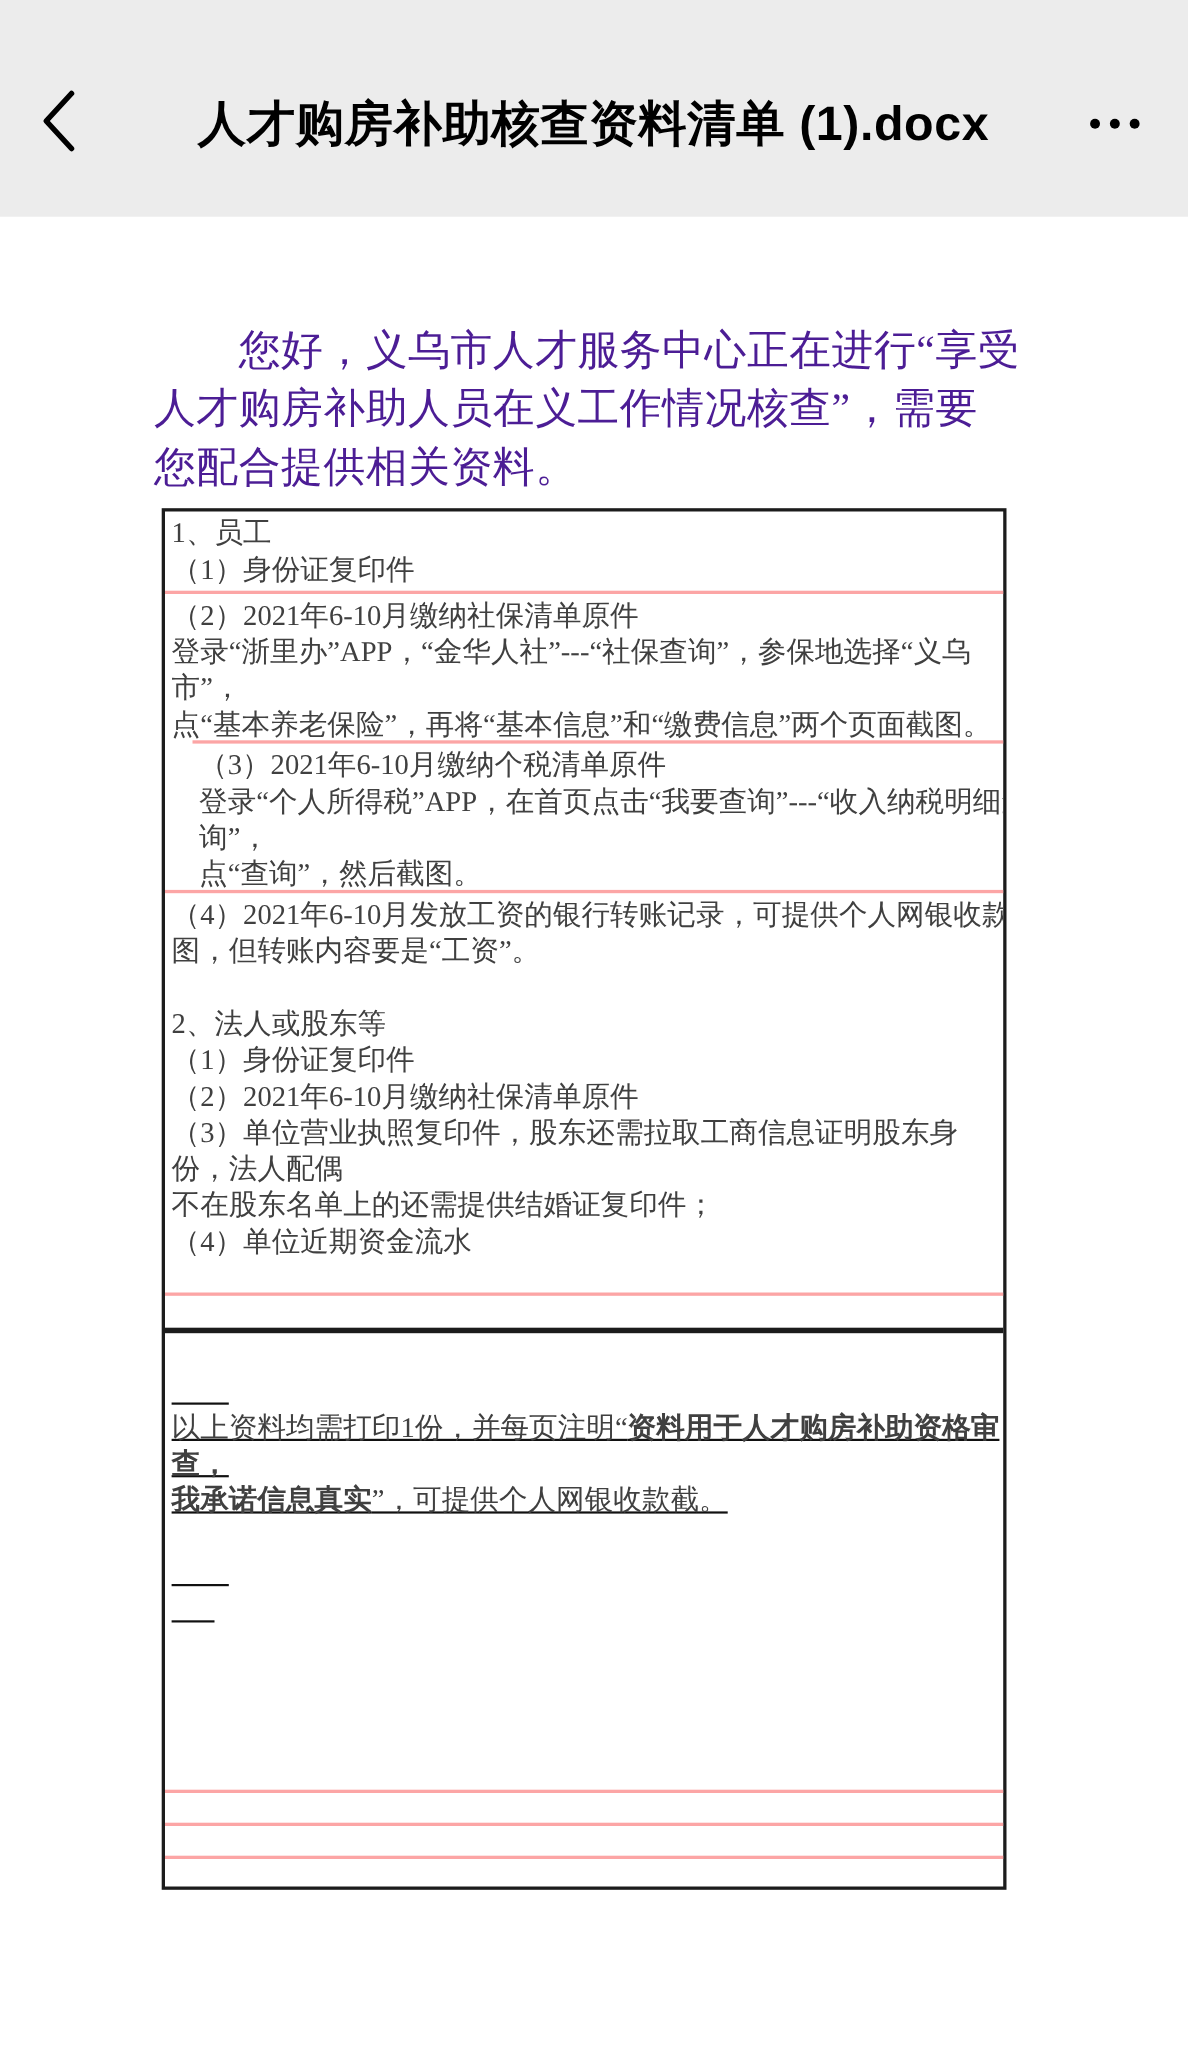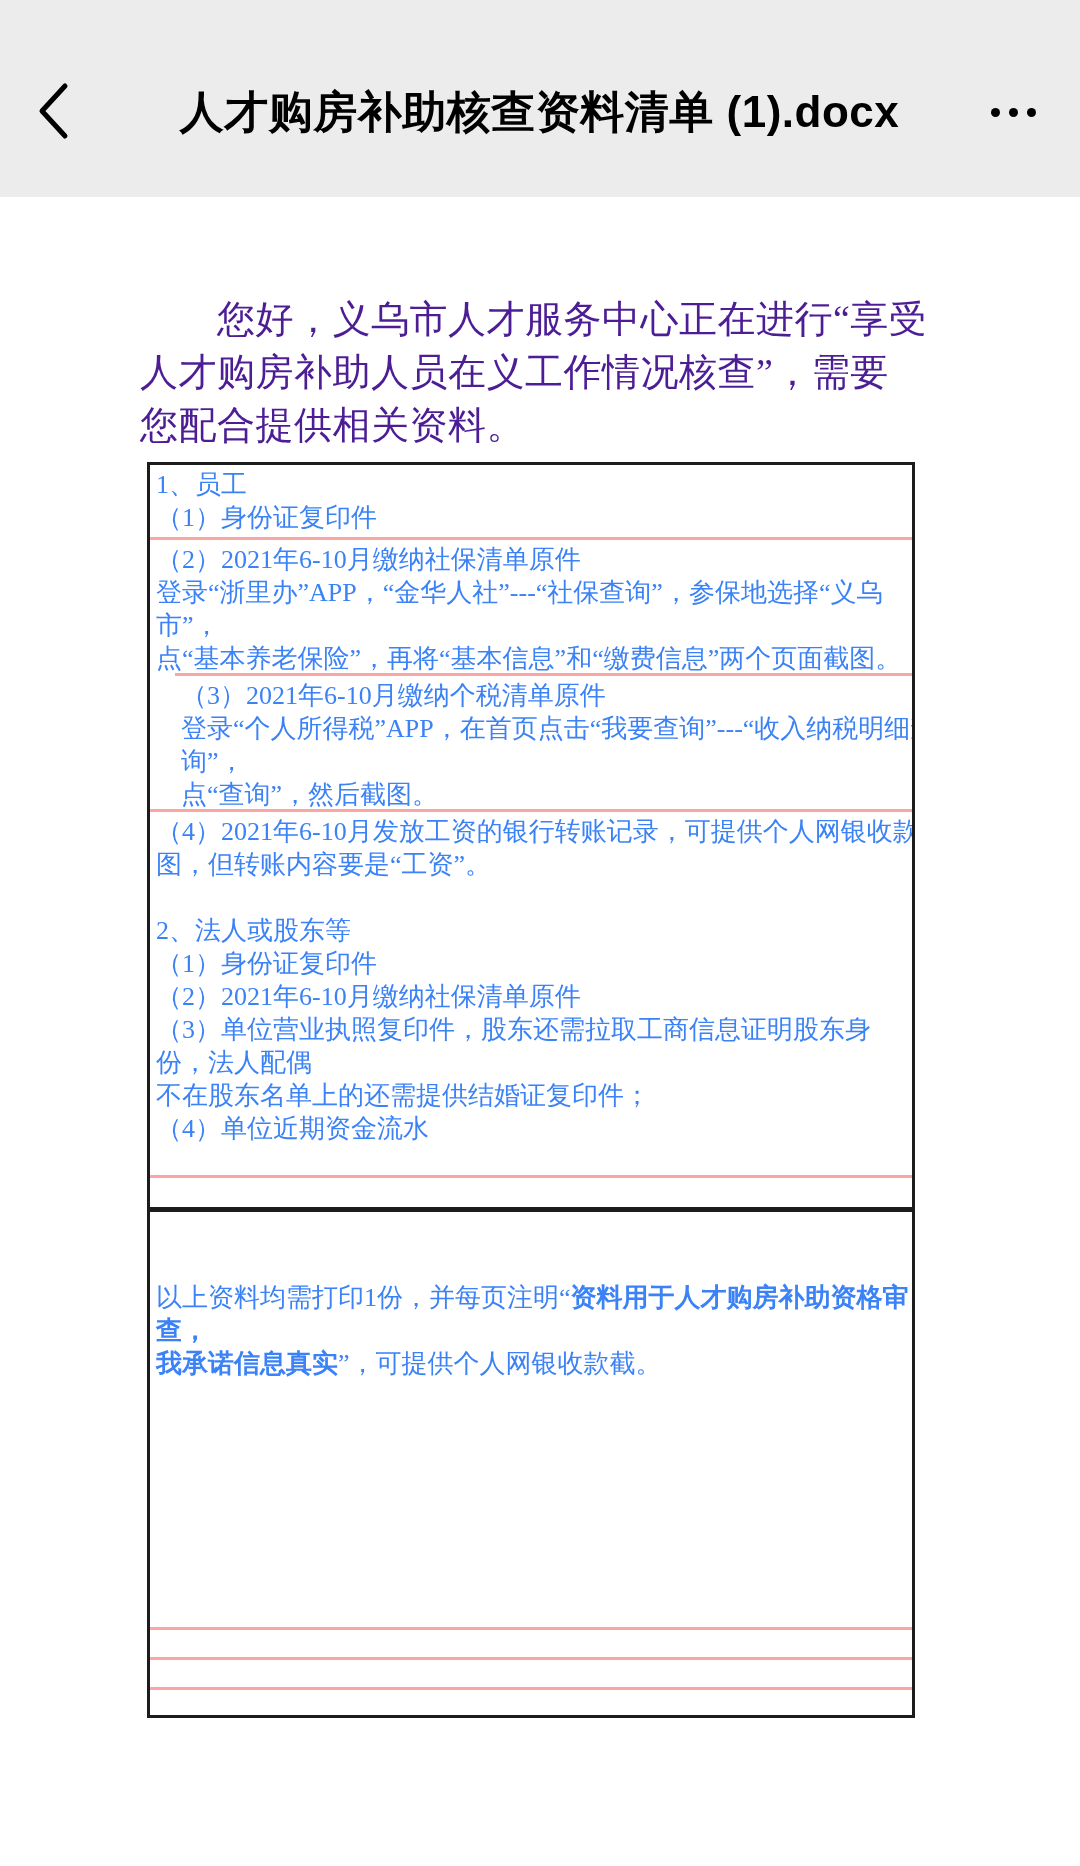--- a/index.html
+++ b/index.html
@@ -33,29 +33,29 @@
 
   .sheet {
     margin-left: 147px; width: 768px;
     border: 3px solid #1c1c1c;
   }
   .trow { border-top: 3px solid #fca5a5; overflow: hidden; }
   .trow:first-child { border-top: none; }
   .trow.thick-top { border-top: 5px solid #1c1c1c; }
   .cell {
     padding: 3px 8px 0 6px;
-    font-size: 26px; line-height: 33px; color: #3b82f6;
+    font-size: 26px; line-height: 33px; color: #404040;
     white-space: pre; overflow: hidden; height: 100%;
   }
   .h-r1 { height: 72px; }
   .h-r2 { height: 136px; }
   .h-r3 { height: 136px; margin-left: 25px; }
   .h-r4 { height: 366px; }
   .h-empty-mid { height: 32px; }
-  .h-r6 { height: 420px; }
+  .h-r6 { height: 420px; text-decoration: underline; }
   .h-empty-b1 { height: 30px; }
   .h-empty-b2 { height: 30px; }
   .h-empty-b3 { height: 28px; }
 
   .cell p { margin: 0; white-space: pre; }
   .cell p.spaced { margin-top: 33px; }
   .cell b { font-weight: bold; }
 </style>
 </head>
 <body>

